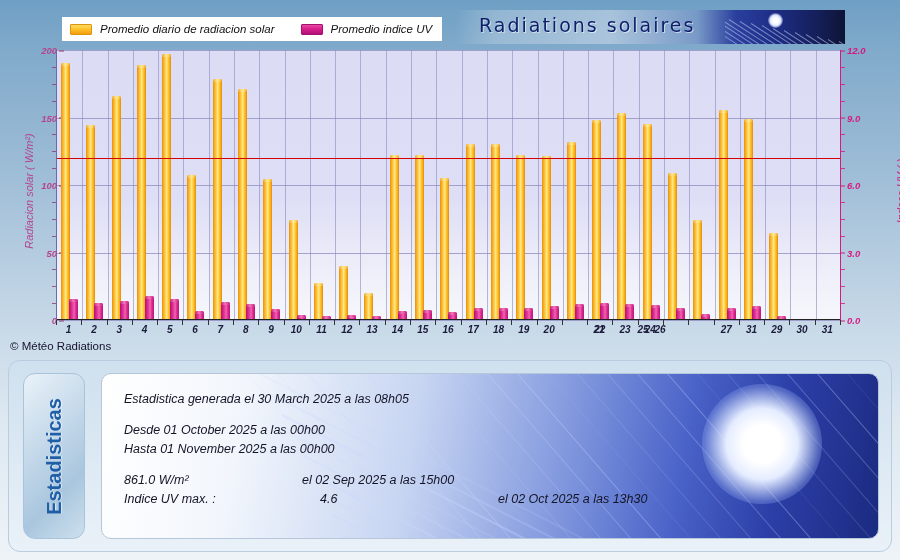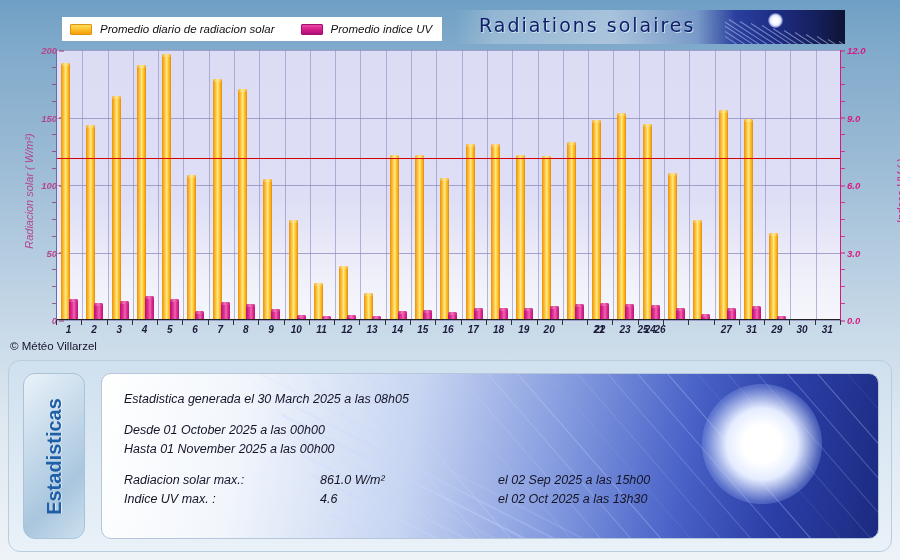--- a/index.html
+++ b/index.html
@@ -532,21 +532,21 @@
       <div class="xtick-label" style="left: 738.484px;">31</div>
       <div class="xtick-mark" style="left: 764.129px;"></div>
       <div class="xtick-label" style="left: 763.774px;">29</div>
       <div class="xtick-mark" style="left: 789.419px;"></div>
       <div class="xtick-label" style="left: 789.065px;">30</div>
       <div class="xtick-mark" style="left: 814.71px;"></div>
       <div class="xtick-label" style="left: 814.355px;">31</div>
       <div class="xtick-mark" style="left: 840px;"></div>
     </div>
 
-  <div id="copyright">© Météo Villarzel</div>
+  <div id="copyright">© Météo Radiations</div>
 </div>
 
 <div id="stats-shell">
 
   <div id="stats-tab">
     <span id="stats-tab-label">Estadisticas</span>
   </div>
 
   <div id="stats-card">
     <div id="card-panels">
@@ -585,21 +585,20 @@
     <div id="card-sun"></div>
 
     <div id="stats-text">
       <div class="stat-line">Estadistica generada el 30 March 2025 a las 08h05</div>
       <div class="spacer-sm"></div>
       <div class="stat-line">Desde 01 October 2025 a las 00h00</div>
       <div class="stat-line">Hasta 01 November 2025 a las 00h00</div>
       <div class="spacer-sm"></div>
       <div id="stats-rows">
           <div class="stat-line stat-row">
-            <span class="stat-label">Radiacion solar max.:</span>
             <span class="stat-value">861.0 W/m²</span>
             <span class="stat-when">el 02 Sep 2025 a las 15h00</span>
           </div>
           <div class="stat-line stat-row">
             <span class="stat-label">Indice UV max. :</span>
             <span class="stat-value">4.6</span>
             <span class="stat-when">el 02 Oct 2025 a las 13h30</span>
           </div>
         </div>
     </div>

